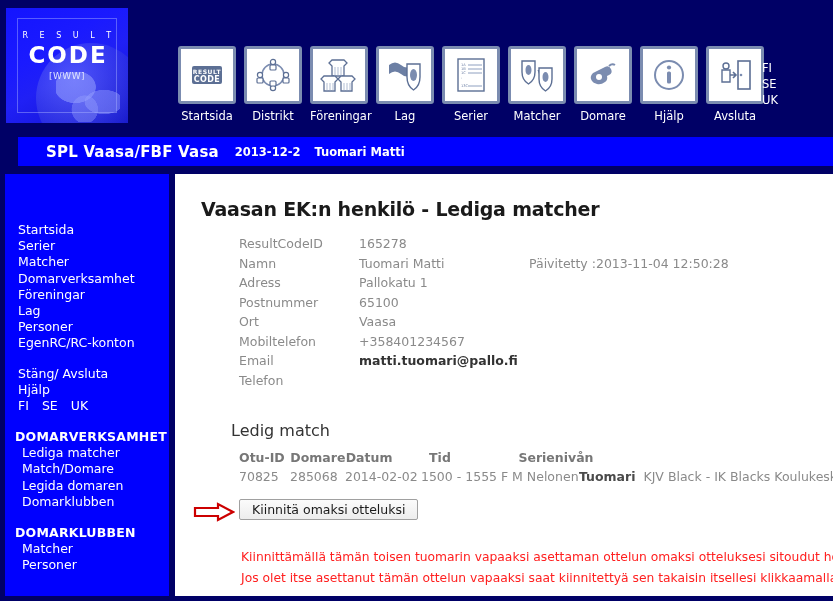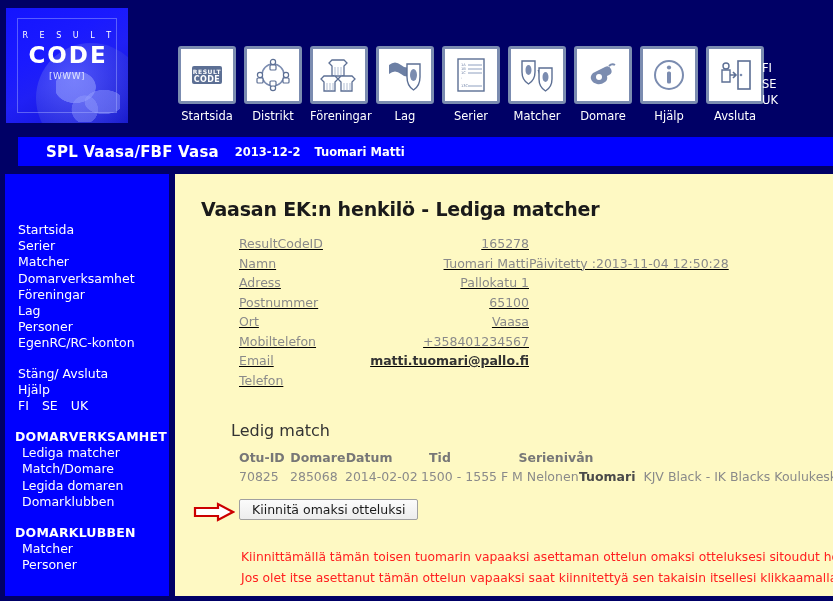--- a/index.html
+++ b/index.html
@@ -132,33 +132,33 @@
     line-height: 17px; margin-left: -3px; letter-spacing: .2px;
   }
   .side-sub { line-height: 16.2px; margin-left: 4px; white-space: nowrap; cursor: pointer; }
   .lang-row { display: flex; gap: 13px; line-height: 16.2px; }
   .lang-row span { cursor: pointer; }
 
   
   .content {
     position: absolute; left: 175px; top: 174px;
     width: 658px; height: 422px;
-    background: #fef9c3;
+    background: #ffffff;
     overflow: hidden;
   }
   .page-title {
     margin: 24px 0 0 26px;
     font-size: 19px; font-weight: bold;
     color: #1a1a1a;
     letter-spacing: -.2px;
   }
-  .fields { margin: 16px 0 0 64px; text-decoration: underline; }
+  .fields { margin: 16px 0 0 64px; }
   .field-row { display: flex; height: 19.5px; align-items: baseline; }
   .f-label { width: 120px; color: #8a8a8a; font-size: 12.5px; }
-  .f-value { width: 170px; color: #8a8a8a; font-size: 12.5px; text-align: right; }
+  .f-value { width: 170px; color: #8a8a8a; font-size: 12.5px; }
   .f-value.strong { color: #333333; font-weight: bold; }
   .f-extra { color: #8a8a8a; font-size: 12.5px; }
 
   .sec-title {
     margin: 29px 0 0 56px;
     font-size: 16px; color: #333333;
   }
   .match-table {
     margin: 10px 0 0 64px;
     white-space: nowrap;

